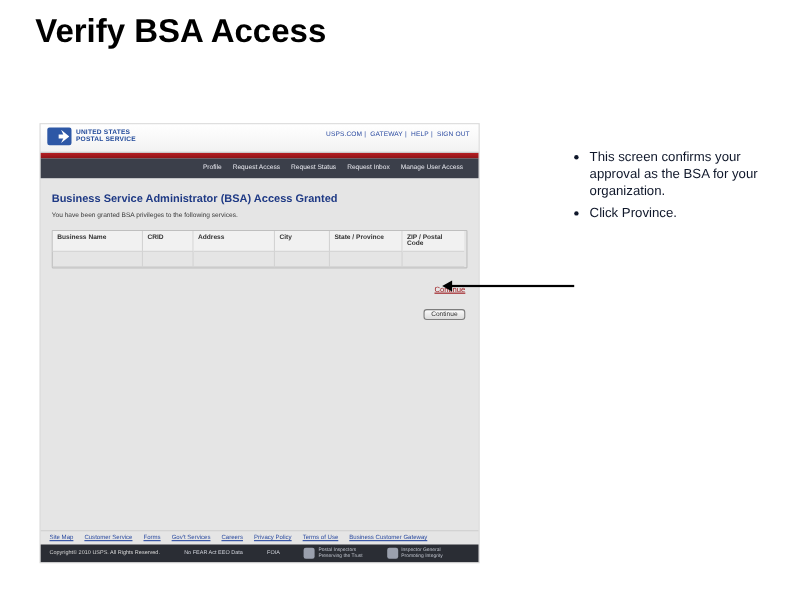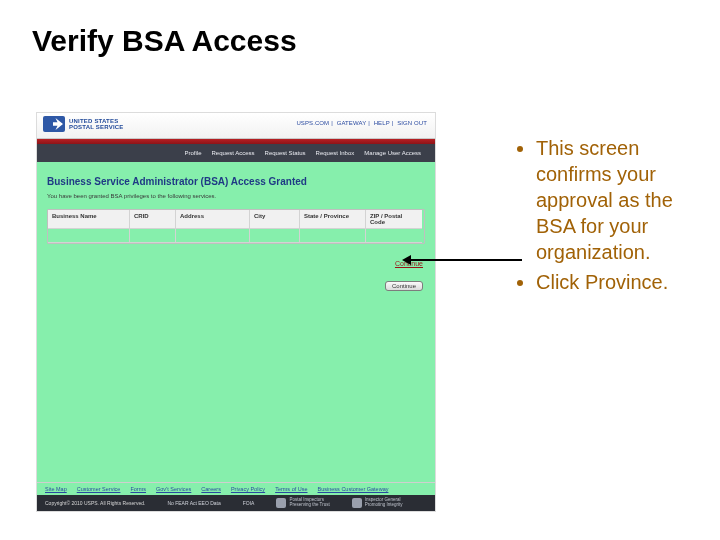--- a/index.html
+++ b/index.html
@@ -1,19 +1,19 @@
 <!DOCTYPE html>
 <html><head>
 <meta charset="utf-8">
 <style>
   * { box-sizing: border-box; margin: 0; padding: 0; }
   html, body { width: 720px; height: 540px; background: #fff; font-family: Arial, Helvetica, sans-serif; }
   .slide { position: relative; width: 720px; height: 540px; }
-  .title { position: absolute; top: 24px; left: 32px; font-size: 30px; font-weight: bold; color: #000; font-family: Arial, sans-serif; }
-  .shot { position: absolute; top: 112px; left: 36px; width: 400px; height: 400px; background: #86efac; border: 1px solid #dcdcdc; }
+  .title { position: absolute; top: 12px; left: 32px; font-size: 30px; font-weight: bold; color: #000; font-family: Arial, sans-serif; }
+  .shot { position: absolute; top: 112px; left: 36px; width: 400px; height: 400px; background: #e5e5e5; border: 1px solid #dcdcdc; }
   .shot-head { position: relative; height: 26px; background: linear-gradient(#fff,#f2f2f2); border-bottom: 1px solid #c9c9c9; }
   .logo { position: absolute; top: 3px; left: 6px; display: flex; align-items: center; gap: 4px; }
   .logo-mark { width: 22px; height: 16px; background: #2e58a6; border-radius: 2px; position: relative; overflow: hidden; }
   .logo-mark::after { content: ""; position: absolute; left: 10px; top: 2px; width: 10px; height: 12px; background: #fff; clip-path: polygon(0 35%, 45% 35%, 25% 0, 100% 50%, 25% 100%, 45% 65%, 0 65%); }
   .logo-txt { font-size: 6px; font-weight: bold; color: #224a9a; letter-spacing: .2px; line-height: 1; }
   .tr-links { position: absolute; right: 6px; top: 7px; font-size: 6px; color: #2a4aa0; letter-spacing: .1px; }
   .tr-links span { padding: 0 2px; }
   .redbar { height: 5px; background: linear-gradient(#b61f23,#8d1418); }
   .tabs { height: 18px; background: #3b3f4a; display: flex; justify-content: flex-end; align-items: center; gap: 10px; padding-right: 14px; }
   .tabs span { font-size: 6px; color: #e9eaf0; }
@@ -33,21 +33,21 @@
   .foot-links { display: flex; gap: 10px; padding: 3px 8px; border-top: 1px solid #cfcfcf; font-size: 5.5px; color: #2a4aa0; flex-wrap: wrap; }
   .foot-links span { text-decoration: underline; }
   .darkbar { height: 16px; background: #2a2d34; display: flex; align-items: center; gap: 22px; padding-left: 8px; }
   .copy { font-size: 5px; color: #d6d6d6; }
   .chip { font-size: 5px; color: #cfd2da; }
   .badge { display: flex; align-items: center; gap: 3px; }
   .bmark { width: 10px; height: 10px; background: #9aa0ad; border-radius: 2px; }
   .btxt { font-size: 4.5px; color: #bfc3cc; line-height: 1.05; }
   .bullets { position: absolute; top: 135px; left: 520px; width: 176px; }
   .bullets ul { list-style: disc; padding-left: 16px; }
-  .bullets li { font-size: 20px; color: #a16207; margin-bottom: 4px; line-height: 1.3; }
+  .bullets li { font-size: 12px; color: #0f172a; margin-bottom: 4px; line-height: 1.3; }
   .arrow { position: absolute; top: 259px; left: 410px; width: 112px; height: 2px; background: #000; z-index: 40; }
   .arrow::before { content: ""; position: absolute; left: -8px; top: -4px; border-top: 5px solid transparent; border-bottom: 5px solid transparent; border-right: 9px solid #000; }
 </style>
 </head>
 <body>
 
 <div class="slide">
   <div class="title">Verify BSA Access</div>
 
   <div class="shot">

